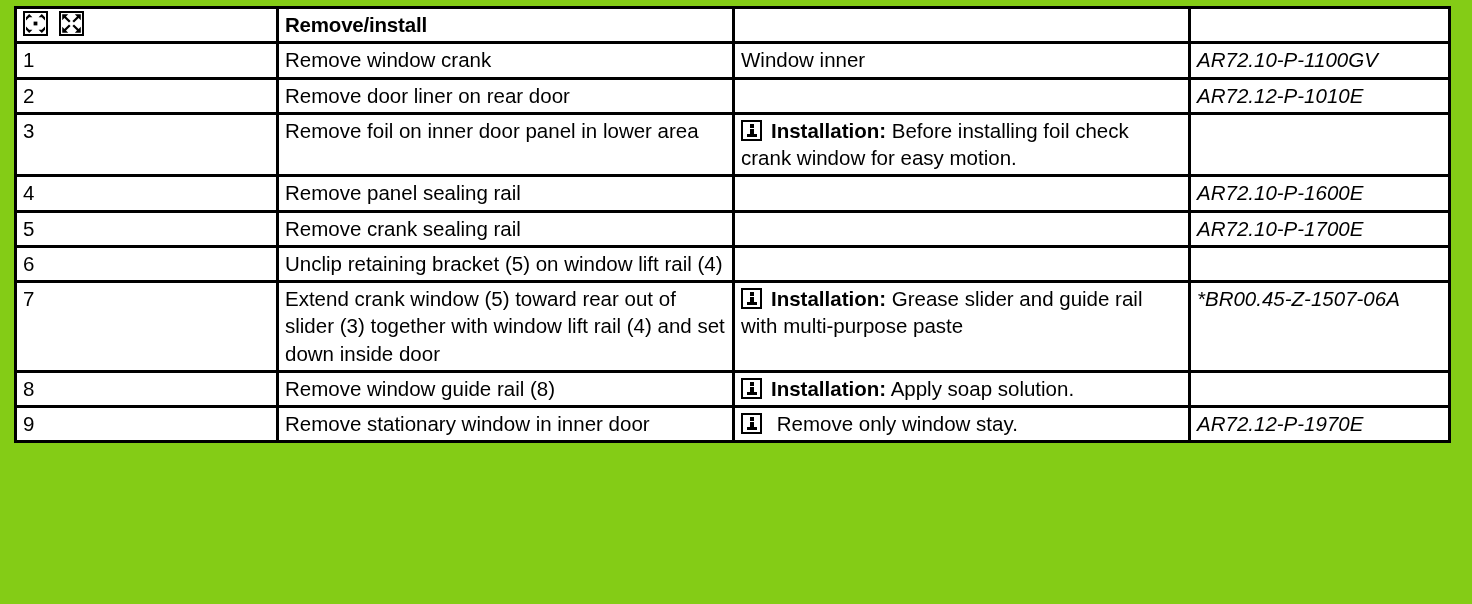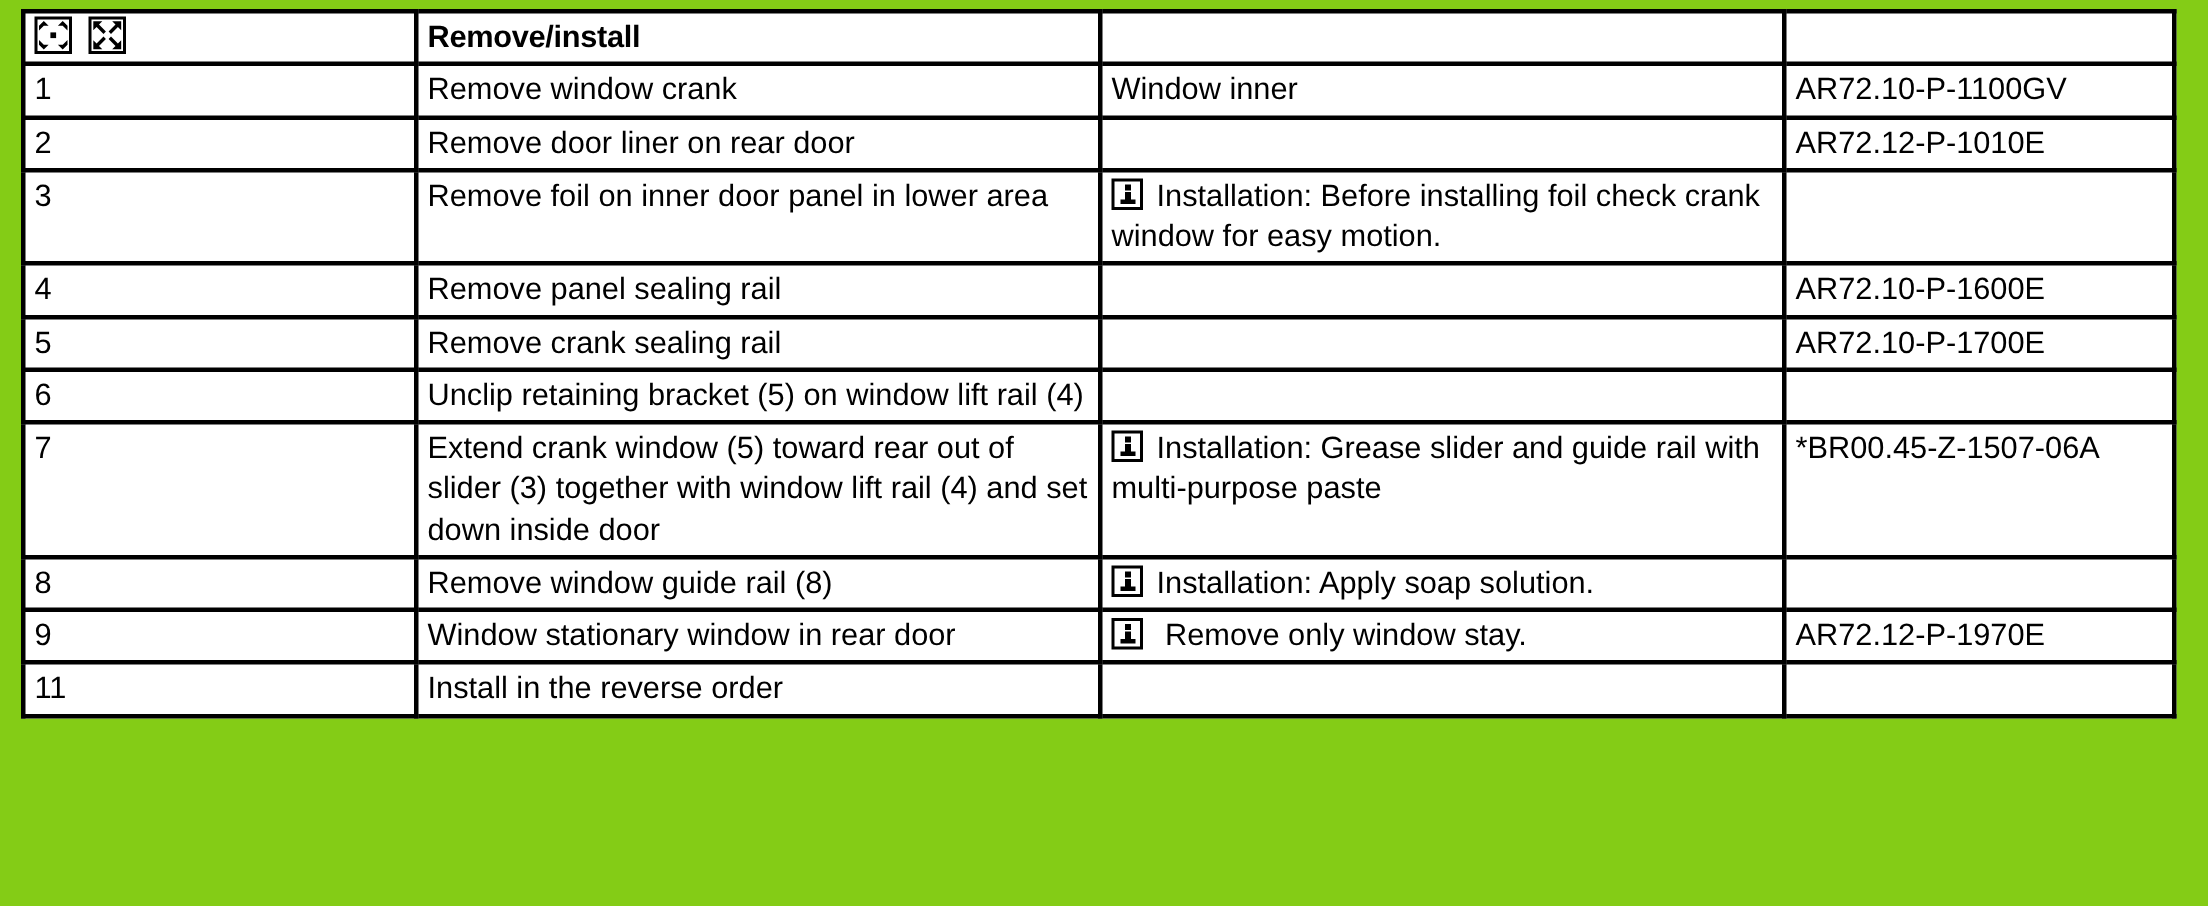--- a/index.html
+++ b/index.html
@@ -44,21 +44,21 @@
   }
 
   col.c-step  { width: 262px; }
   col.c-oper  { width: 456px; }
   col.c-note  { width: 456px; }
   col.c-ref   { width: 260px; }
 
   .cell-step   { font-size: 20.5px; }
   .cell-oper   { }
   .cell-note   { }
-  .cell-ref    { white-space: nowrap; }
+  .cell-ref    { white-space: nowrap; font-style: italic; }
 
   .hdr-oper {
     font-weight: bold;
     letter-spacing: -0.2px;
   }
 
   
   .icon-row {
     display: flex;
     align-items: center;
@@ -109,21 +109,21 @@
   .info-icon .base {
     position: absolute;
     left: 50%;
     bottom: 2px;
     transform: translateX(-50%);
     width: 10px;
     height: 3px;
     background: #000000;
   }
 
-  .lbl-bold { font-weight: normal; text-align: center; }
+  .lbl-bold { font-weight: bold; text-align: center; }
   .note-body { }
 </style>
 </head>
 <body>
 
 <div class="sheet">
 
   <table class="proc">
     <colgroup>
       <col class="c-step">
@@ -237,35 +237,26 @@
         <td class="cell-oper">Remove window guide rail (8)</td>
         <td class="cell-note">
           <span class="info-icon"><span class="dot"></span><span class="stem"></span><span class="base"></span></span><span class="lbl-bold">Installation:</span>
           <span class="note-body">Apply soap solution.</span>
         </td>
         <td class="cell-ref"></td>
       </tr>
 
       <tr>
         <td class="cell-step">9</td>
-        <td class="cell-oper">Window stationary window in rear door</td>
+        <td class="cell-oper">Remove stationary window in inner door</td>
         <td class="cell-note">
           <span class="info-icon"><span class="dot"></span><span class="stem"></span><span class="base"></span></span><span class="lbl-bold"></span>
           <span class="note-body">Remove only window stay.</span>
         </td>
         <td class="cell-ref">AR72.12-P-1970E</td>
       </tr>
 
 
-      <tr>
-        <td class="cell-step">11</td>
-        <td class="cell-oper">Install in the reverse order</td>
-        <td class="cell-note">
-          <span class="lbl-bold"></span>
-          <span class="note-body"></span>
-        </td>
-        <td class="cell-ref"></td>
-      </tr>
 
     </tbody>
   </table>
 
 </div>
 
 </body></html>

